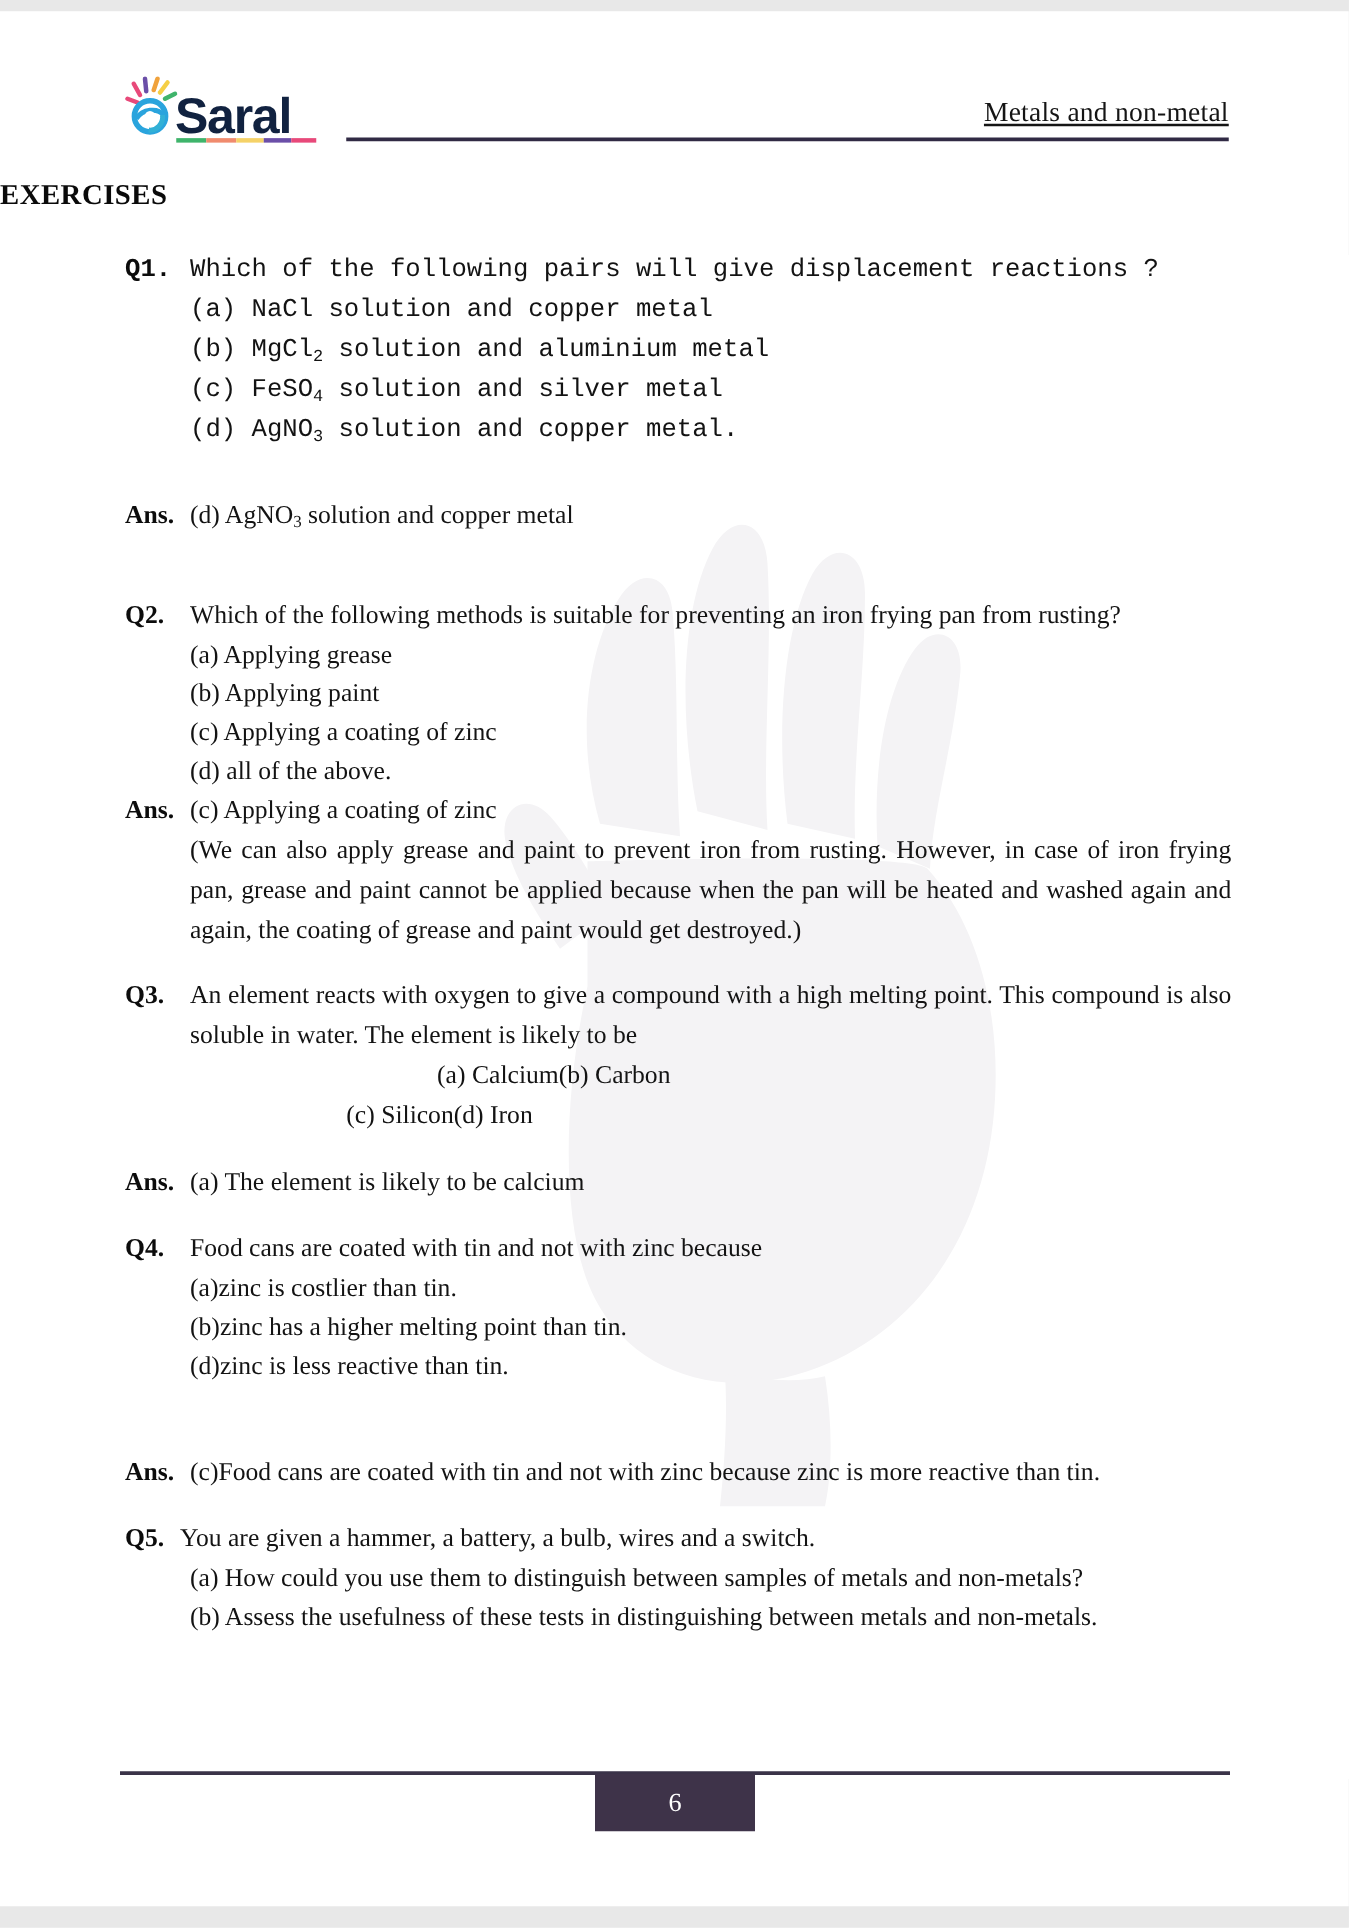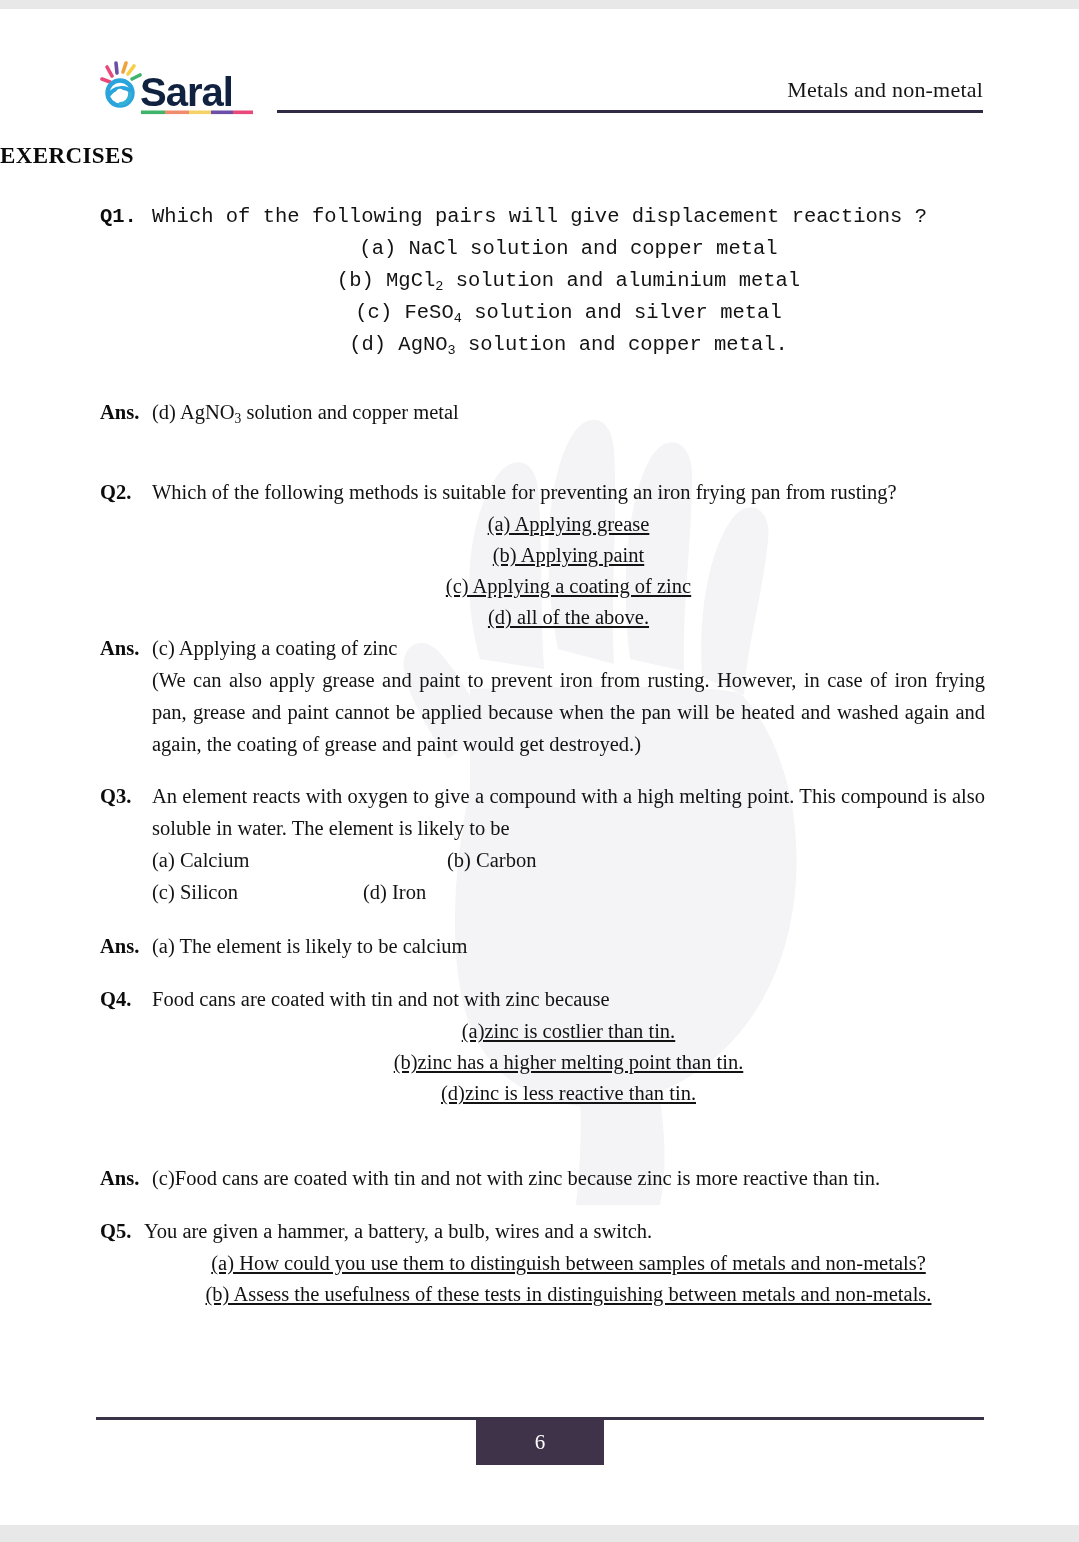--- a/index.html
+++ b/index.html
@@ -54,20 +54,21 @@
   .logo-svg { display: block; }
 
   .header-title {
     position: absolute;
     right: 96px;
     top: 68px;
     font-size: 22px;
     color: #151515;
     letter-spacing: .2px;
     white-space: nowrap;
+    text-decoration: underline;
   }
   .header-rule {
     position: absolute;
     left: 277px;
     top: 101px;
     width: 706px;
     height: 2.5px;
     background: #312a44;
   }
 
@@ -115,31 +116,30 @@
     line-height: 1.56;
     flex: 1 1 auto;
   }
   .qbody.justify { text-align: justify; text-align-last: left; }
 
   .opt {
     font-size: 20.5px;
     color: #131313;
     line-height: 1.56;
     margin-left: 52px;
-    text-align: center;
-  }
-  .opt.tight { line-height: 1.52; text-decoration: underline; }
+  }
+  .opt.tight { line-height: 1.52; }
   .opt-two {
     font-size: 20.5px;
     color: #131313;
     line-height: 1.56;
     margin-left: 52px;
     display: flex;
   }
-  .opt-two .c1 { flex: 0 0 auto; }
+  .opt-two .c1 { flex: 0 0 auto; text-align: right; }
 
   sub {
     font-size: 0.66em;
     vertical-align: -0.28em;
   }
 
   
   .footer-rule {
     position: absolute;
     left: 96px;

